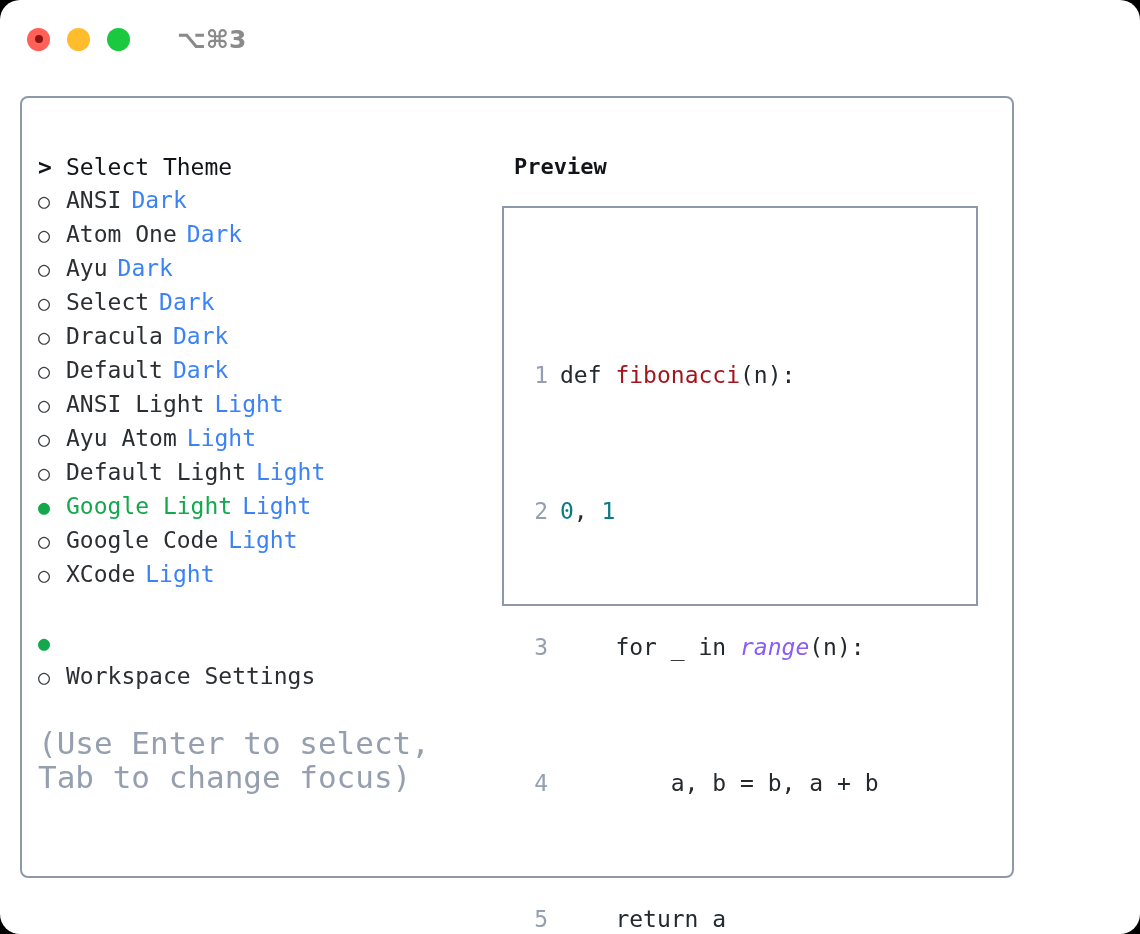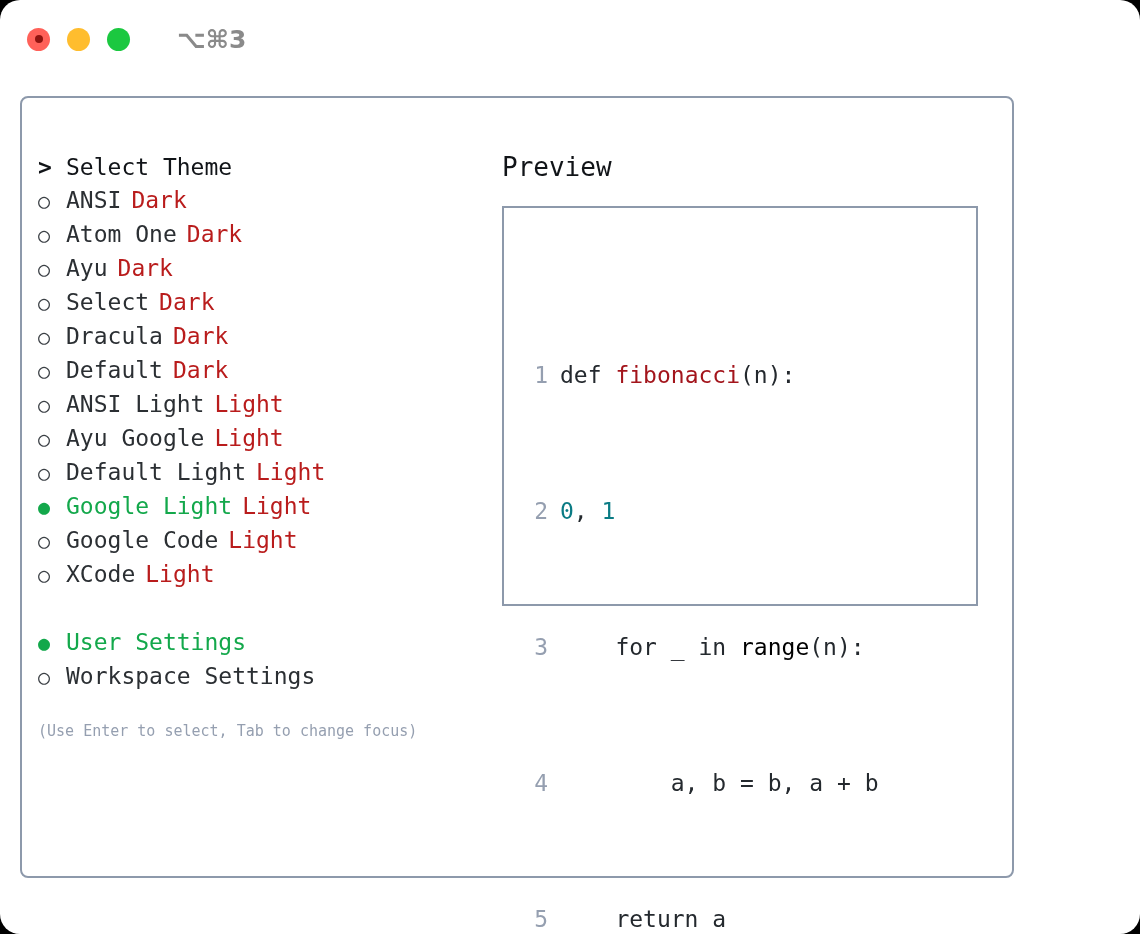--- a/index.html
+++ b/index.html
@@ -119,46 +119,47 @@
     color: #2b2f33;
   }
   .label.hdr {
     font-weight: normal;
     color: #111418;
   }
   .label.sel {
     color: #13a84b;
   }
   .tag {
-    color: #b91c1c;
+    color: #3b82f6;
     margin-left: 10px;
   }
 
   .spacer-sm { height: 34px; }
 
   .help {
-    margin-top: 20px;
-    font-size: 15px;
+    margin-top: 32px;
+    font-size: 31px;
     color: #959fb0;
     width: 420px;
     line-height: 34px;
   }
 
   
   .right-pane {
     position: absolute;
     left: 480px;
     top: 52px;
     width: 500px;
   }
   .pane-title {
-    font-size: 26px;
-    font-weight: normal;
+    font-size: 22px;
+    font-weight: bold;
     color: #111418;
     line-height: 34px;
+    margin-left: 12px;
   }
   .preview-box {
     margin-top: 22px;
     width: 476px;
     height: 400px;
     border: 2px solid #8d99ab;
     box-sizing: border-box;
     background: #ffffff;
     position: relative;
   }
@@ -178,21 +179,21 @@
   .lnum {
     width: 30px;
     flex: 0 0 30px;
     text-align: right;
     color: #959fb0;
     margin-right: 12px;
   }
   .ctext { color: #24292e; }
   .tok-fn   { color: #a3151c; }
   .tok-num  { color: #0a7b84; }
-  .tok-call { color: #000000; }
+  .tok-call { color: #8b5cf6; font-style: italic; }
 </style>
 </head>
 <body>
 
 <div class="window">
 
   <div class="titlebar">
     <div class="traffic">
       <div class="dot dot-close">
           <div class="inner"></div>
@@ -250,21 +251,21 @@
         </div>
 
         <div class="row">
           <span class="marker">○</span>
           <span class="label">ANSI Light</span>
           <span class="tag">Light</span>
         </div>
 
         <div class="row">
           <span class="marker">○</span>
-          <span class="label">Ayu Google</span>
+          <span class="label">Ayu Atom</span>
           <span class="tag">Light</span>
         </div>
 
         <div class="row">
           <span class="marker">○</span>
           <span class="label">Default Light</span>
           <span class="tag">Light</span>
         </div>
 
         <div class="row">
@@ -283,21 +284,20 @@
           <span class="marker">○</span>
           <span class="label">XCode</span>
           <span class="tag">Light</span>
         </div>
 
         <div class="spacer-sm"></div>
 
 
         <div class="row">
           <span class="marker sel">●</span>
-          <span class="label sel">User Settings</span>
         </div>
 
         <div class="row">
           <span class="marker">○</span>
           <span class="label">Workspace Settings</span>
         </div>
 
         <div class="help">(Use Enter to select, Tab to change focus)</div>
       </div>
 

